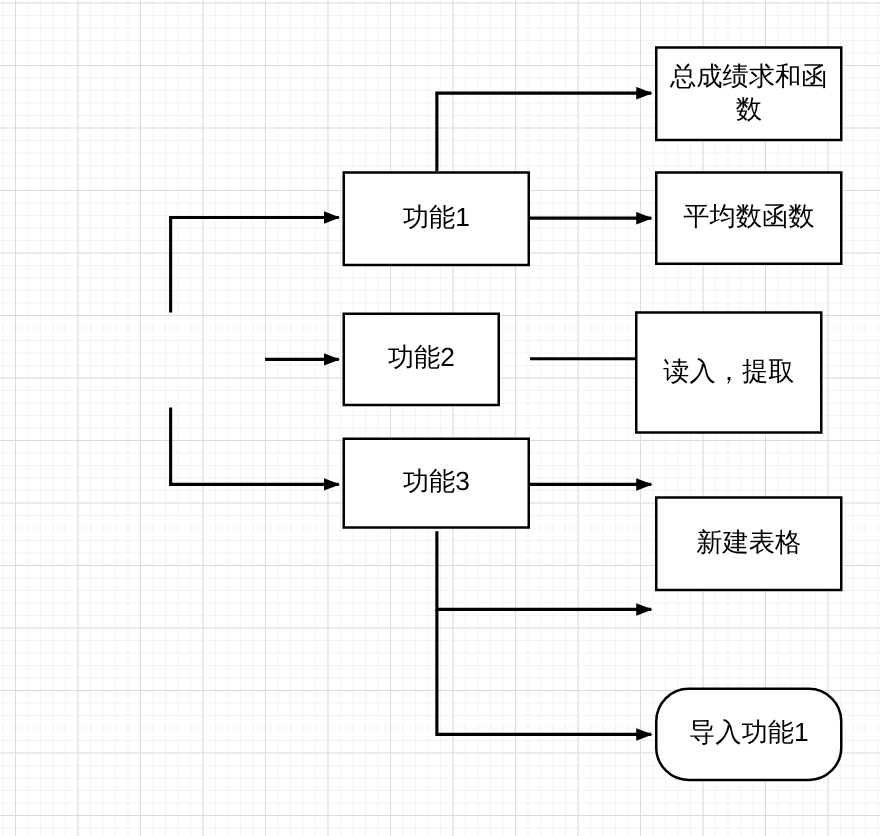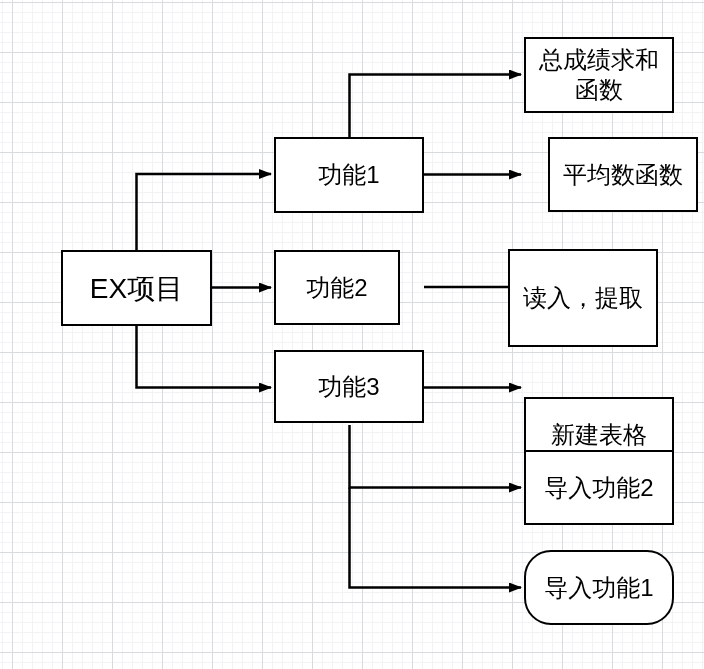--- a/index.html
+++ b/index.html
@@ -37,36 +37,36 @@
   .node {
     position: absolute;
     box-sizing: border-box;
     background: #ffffff;
     border: 2.5px solid #000000;
     display: flex;
     align-items: center;
     justify-content: center;
     text-align: center;
     color: #000000;
-    font-size: 24px;
+    font-size: 21px;
     line-height: 1.25;
     padding: 2px 5px;
     word-break: break-all;
     cursor: default;
   }
   .node.root {
     font-size: 28px;
   }
   
   .n-root    { left: 61px;  top: 250px; width: 151px; height: 76px; }
   .n-func1   { left: 274px; top: 137px; width: 150px; height: 76px; }
   .n-func2   { left: 274px; top: 250px; width: 126px; height: 75px; }
   .n-func3   { left: 274px; top: 350px; width: 150px; height: 73px; }
   .n-sum     { left: 524px; top: 37px;  width: 150px; height: 76px; }
-  .n-avg     { left: 524px; top: 137px; width: 150px; height: 75px; margin-left: 24px; }
+  .n-avg     { left: 524px; top: 137px; width: 150px; height: 75px; }
   .n-read    { left: 508px; top: 249px; width: 150px; height: 98px; }
   .n-new     { left: 524px; top: 349px; width: 150px; height: 76px; margin-top: 48px; }
   .n-imp2    { left: 524px; top: 450px; width: 150px; height: 75px; }
   .n-imp1    { left: 524px; top: 550px; width: 150px; height: 75px; border-radius: 27px; }
 </style>
 </head>
 <body>
 
 <div class="stage">
 
@@ -80,23 +80,20 @@
     <path class="edge" d="M 212 287.5 L 271 287.5" marker-end="url(#arrow)"></path>
     <path class="edge" d="M 136.5 326 L 136.5 387.5 L 271 387.5" marker-end="url(#arrow)"></path>
     <path class="edge" d="M 349.5 137 L 349.5 74.5 L 521 74.5" marker-end="url(#arrow)"></path>
     <path class="edge" d="M 424 174.5 L 521 174.5" marker-end="url(#arrow)"></path>
     <path class="edge" d="M 424 287 L 521 287" marker-end="url(#arrow)"></path>
     <path class="edge" d="M 424 387.5 L 521 387.5" marker-end="url(#arrow)"></path>
     <path class="edge" d="M 349.5 425 L 349.5 487.5 L 521 487.5" marker-end="url(#arrow)"></path>
     <path class="edge" d="M 349.5 487.5 L 349.5 587.5 L 521 587.5" marker-end="url(#arrow)"></path>
   </svg>
 
-  <div class="node root n-root">
-    <span>EX项目</span>
-  </div>
 
   <div class="node n-func1">
     <span>功能1</span>
   </div>
 
   <div class="node n-func2">
     <span>功能2</span>
   </div>
 
   <div class="node n-func3">
@@ -112,21 +109,18 @@
   </div>
 
   <div class="node n-read">
     <span>读入，提取</span>
   </div>
 
   <div class="node n-new">
     <span>新建表格</span>
   </div>
 
-  <div class="node n-imp2">
-    <span>导入功能2</span>
-  </div>
 
   <div class="node n-imp1">
     <span>导入功能1</span>
   </div>
 
 </div>
 
 </body></html>

